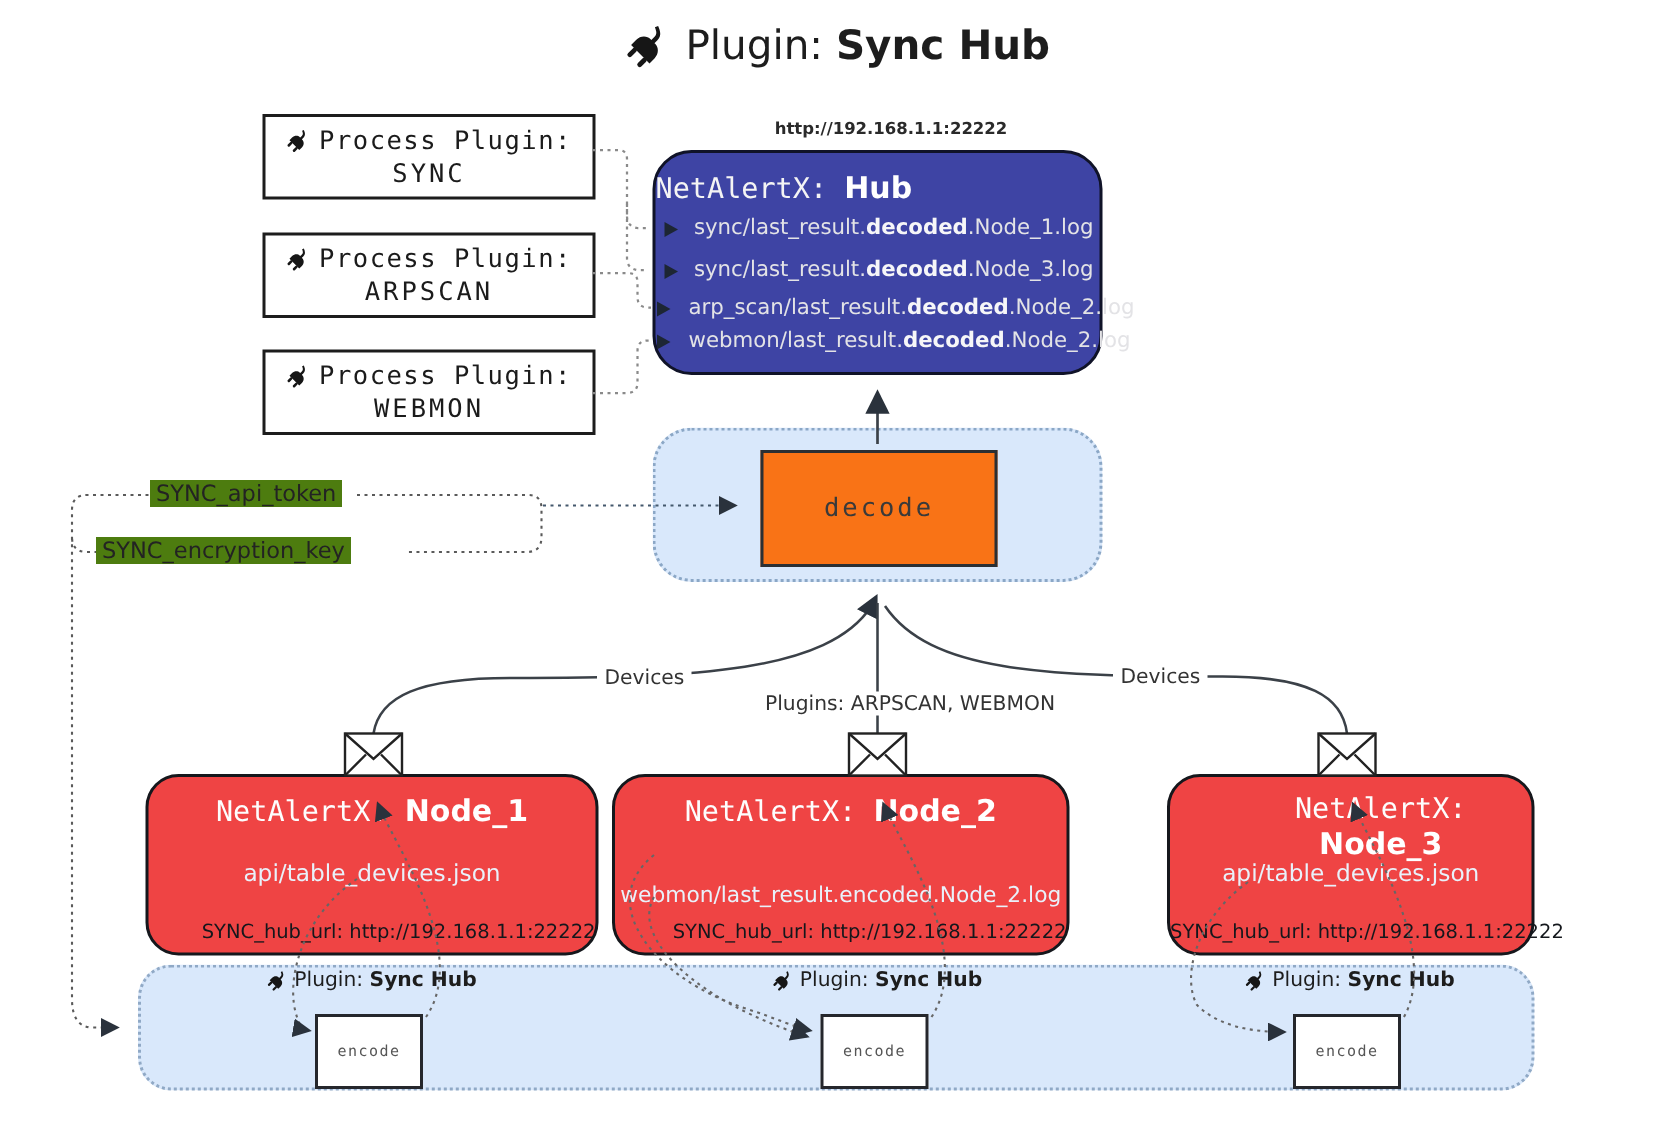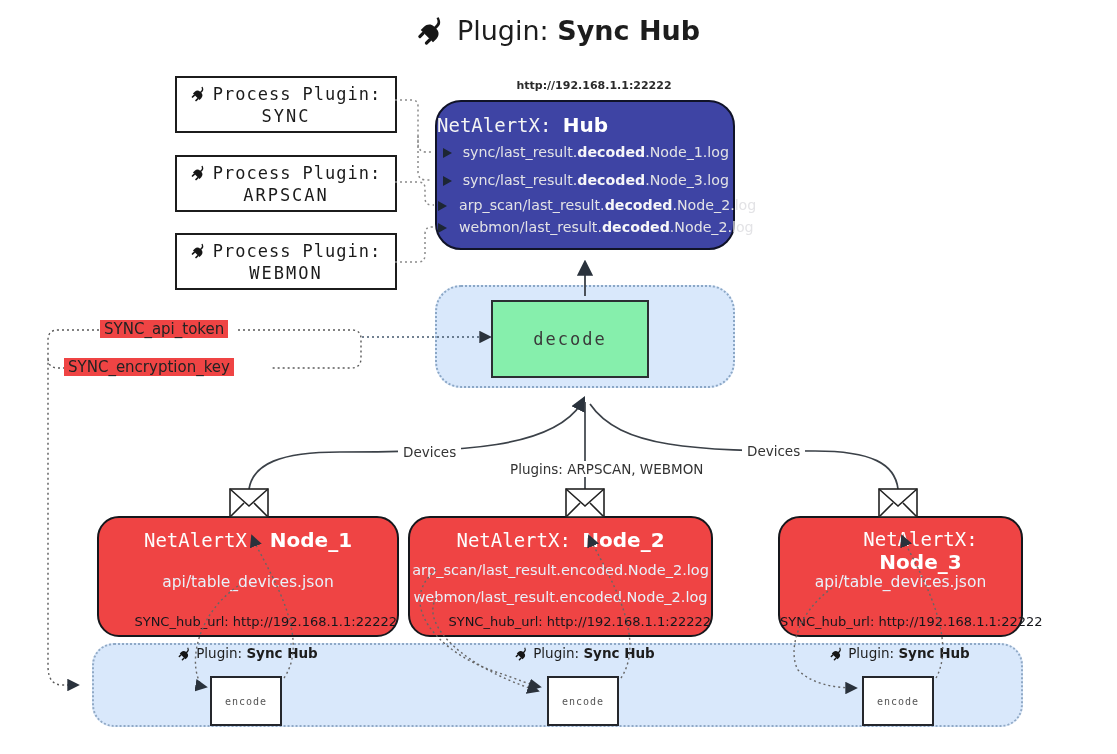--- a/index.html
+++ b/index.html
@@ -34,26 +34,26 @@
        padding-left:12px;white-space:nowrap;text-align:right;}
   .hub-row .bold{font-weight:bold;color:#f6f6f8;}
   .hub-row .tri{position:absolute;left:-4px;top:4px;width:0;height:0;border-top:5px solid transparent;
        border-bottom:5px solid transparent;border-left:9px solid #1d2634;}
   #hub-row-0{top:42px;} #hub-row-1{top:70px;} #hub-row-2{top:95px;} #hub-row-3{top:117px;}
   #hub-row-2 .tri,#hub-row-3 .tri{left:-9px;}
 
   
   #decode-wrap{left:435px;top:285px;width:300px;height:103px;box-sizing:border-box;background:#d9e8fb;
        border:2px dotted #8ba7c6;border-radius:26px;}
-  #decode-box{position:absolute;left:54px;top:13px;width:154px;height:74px;background:#86efac;
+  #decode-box{position:absolute;left:70px;top:13px;width:154px;height:74px;background:#f97316;
        border:2px solid #2b2f33;display:flex;align-items:center;justify-content:center;
        font-family:"DejaVu Sans Mono",monospace;font-size:17px;letter-spacing:2px;color:#3a3a3a;}
 
   
-  .setting-label{font-size:15px;color:#232323;background:#ef4444;padding:0 4px;z-index:60;white-space:nowrap;}
+  .setting-label{font-size:15px;color:#232323;background:#4d7c0f;padding:0 4px;z-index:60;white-space:nowrap;}
   #lbl-token{left:100px;top:320px;}
   #lbl-enc{left:64px;top:358px;}
 
   
   .edge-label{font-size:13.5px;color:#333;background:#fff;padding:0 5px;z-index:60;white-space:nowrap;}
   #lbl-dev-left{left:398px;top:444px;}
   #lbl-dev-right{left:742px;top:443px;}
   #lbl-plugins{left:505px;top:461px;}
 
   
@@ -167,21 +167,20 @@
   <span id="lbl-dev-right" class="edge-label abs">Devices</span>
   <span id="lbl-plugins" class="edge-label abs">Plugins: ARPSCAN, WEBMON</span>
 
   <div id="node-1" class="node abs">
     <div class="node-title"><span>NetAlertX: </span><span class="nb">Node_1</span></div>
     <div class="node-line">api/table_devices.json</div>
     <div class="node-url">SYNC_hub_url: http://192.168.1.1:22222</div>
   </div>
   <div id="node-2" class="node abs">
     <div class="node-title"><span>NetAlertX: </span><span class="nb">Node_2</span></div>
-    <div class="node-line nl-0">arp_scan/last_result.encoded.Node_2.log</div>
     <div class="node-line nl-1">webmon/last_result.encoded.Node_2.log</div>
     <div class="node-url">SYNC_hub_url: http://192.168.1.1:22222</div>
   </div>
   <div id="node-3" class="node abs">
     <div class="node-title"><span>NetAlertX: </span><span class="nb">Node_3</span></div>
     <div class="node-line">api/table_devices.json</div>
     <div class="node-url">SYNC_hub_url: http://192.168.1.1:22222</div>
   </div>
 
   <div id="band" class="abs">

